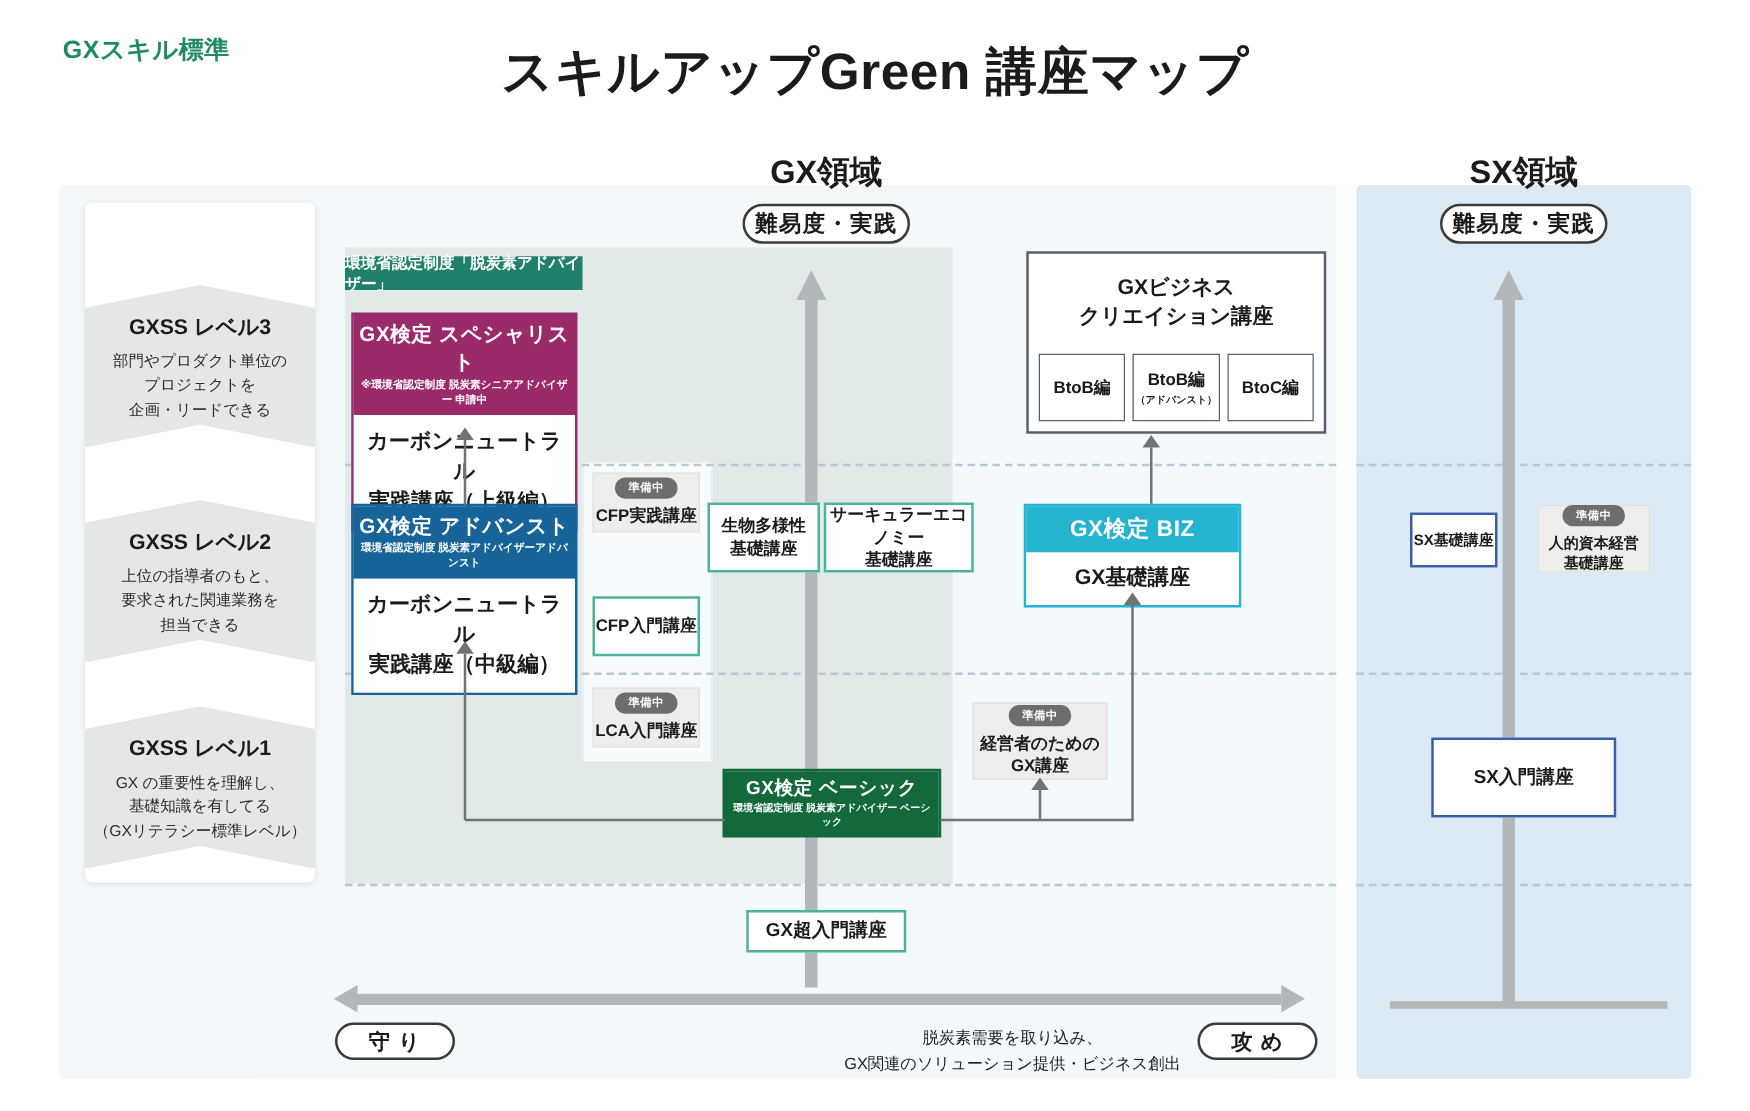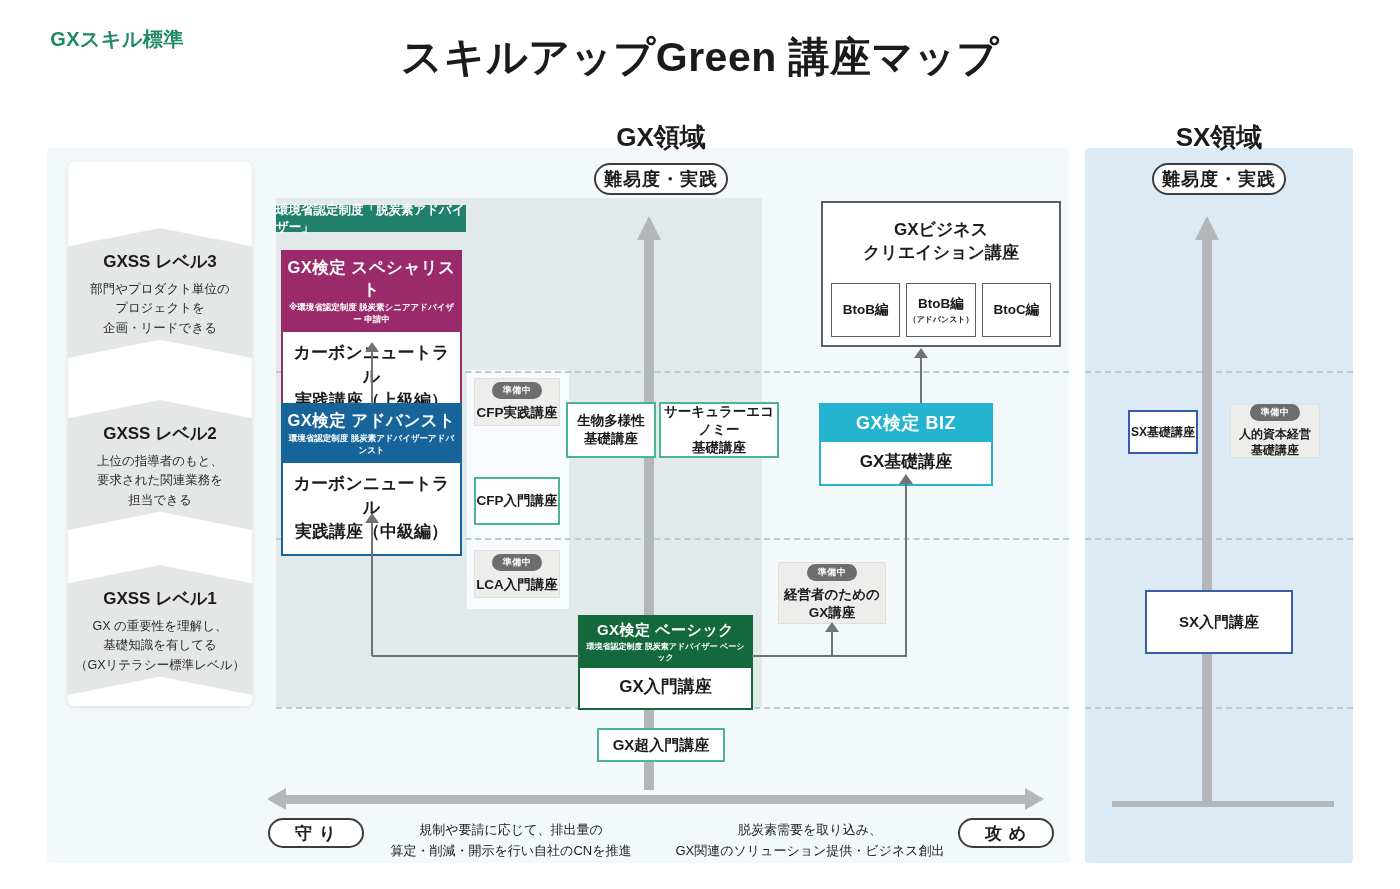--- a/index.html
+++ b/index.html
@@ -277,21 +277,20 @@
     </div>
     <div class="cert-body" style="white-space:pre-line;">カーボンニュートラル
 実践講座（中級編）</div>
   </div>
 
   <div class="cert" style="left:578px; top:615px; width:175px; border:2px solid #13693c;">
     <div class="cert-head" style="background:#13693c; padding:4px 3px 5px;">
       <div class="t1" style="font-size:15px;">GX検定 ベーシック</div>
       <div class="t2" style="font-size:8px;">環境省認定制度 脱炭素アドバイザー ベーシック</div>
     </div>
-    <div class="cert-body" style="padding:7px 4px 9px;">GX入門講座</div>
   </div>
 
   <div class="cert" style="left:819px; top:403px; width:174px; border:2px solid #24b4cf;">
     <div class="cert-head" style="background:#24b4cf; padding:6px 3px 7px;">
       <div class="t1" style="font-size:18px;">GX検定 BIZ</div>
     </div>
     <div class="cert-body" style="padding:8px 4px 10px;">GX基礎講座</div>
   </div>
 
   <div class="biz-group">
@@ -372,20 +371,18 @@
   <div class="arrowhead" style="left:899px; top:474px;"></div>
 
   <div class="vline" style="left:920px; top:358px; height:45px;"></div>
   <div class="arrowhead" style="left:914px; top:348px;"></div>
 
   <div class="axis-bar"></div>
   <div class="axis-cap-l"></div>
   <div class="axis-cap-r"></div>
 
   <div class="pill" style="left:268px; top:818px; width:96px; height:30px; font-size:17px;">守 り</div>
-  <div class="axis-text" style="left:376px; top:820px; width:270px; white-space:pre-line;">規制や要請に応じて、排出量の
-算定・削減・開示を行い自社のCNを推進</div>
 
   <div class="axis-text" style="left:660px; top:820px; width:300px; white-space:pre-line;">脱炭素需要を取り込み、
 GX関連のソリューション提供・ビジネス創出</div>
   <div class="pill" style="left:958px; top:818px; width:96px; height:30px; font-size:17px;">攻 め</div>
 
 </div>
 
 </body></html>

